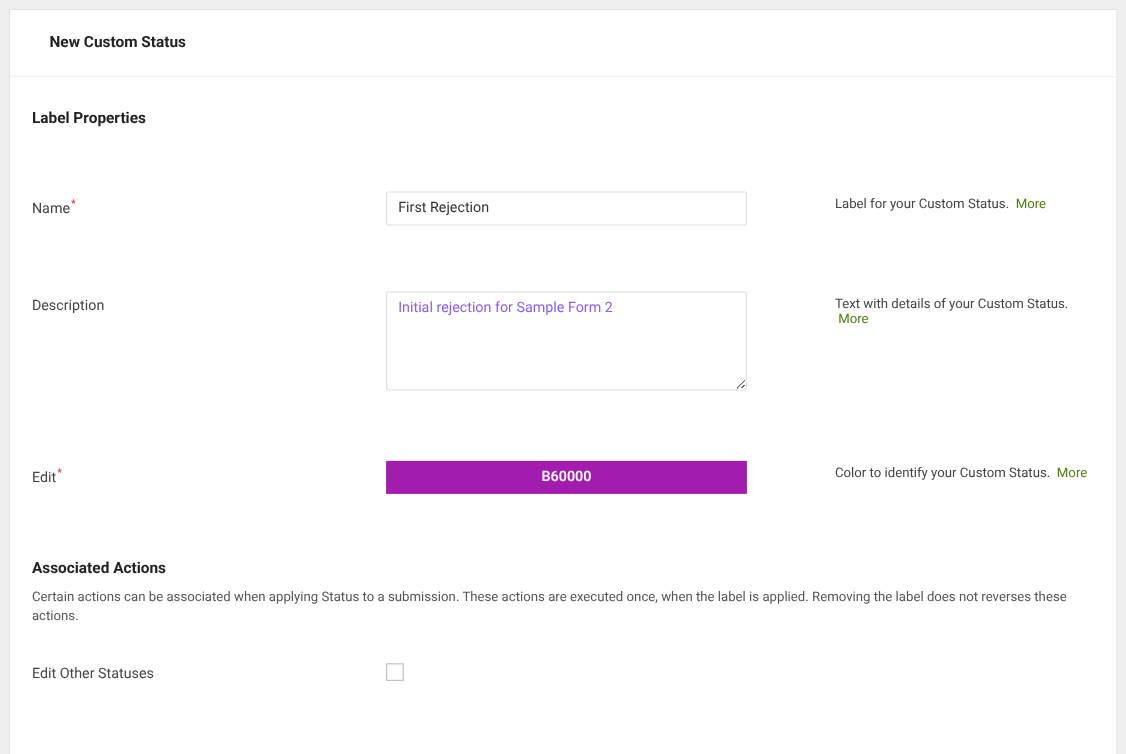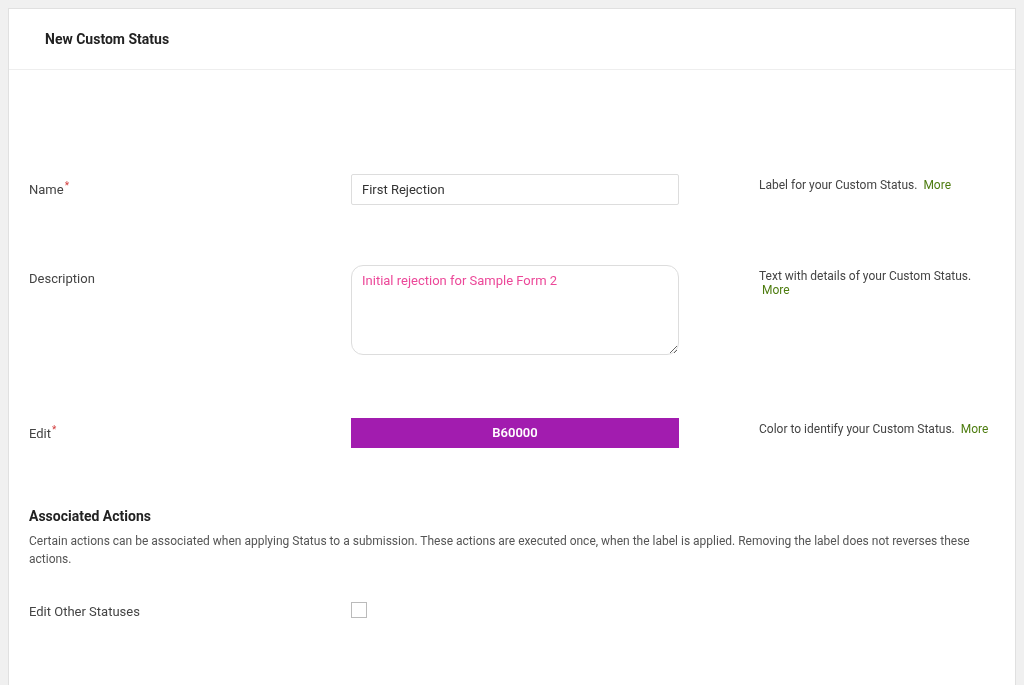--- a/index.html
+++ b/index.html
@@ -42,21 +42,20 @@
       line-height: 1.5;
       margin-bottom: 30px;
     }
     .section-spacer {
       height: 50px;
     }
     .form-row {
       display: flex;
       align-items: flex-start;
       margin-bottom: 60px;
-      margin-top: 24px;
     }
     .form-row.compact {
       margin-bottom: 30px;
     }
     .form-label-col {
       width: 310px;
       flex-shrink: 0;
       padding-top: 6px;
     }
     .form-label {
@@ -93,23 +92,23 @@
       border: 1px solid #ddd;
       border-radius: 2px;
       font-size: 13px;
       color: #333;
       font-family: inherit;
     }
     textarea {
       width: 100%;
       padding: 7px 10px;
       border: 1px solid #ddd;
-      border-radius: 12px;
+      border-radius: 2px;
       font-size: 13px;
-      color: #ec4899;
+      color: #8b5cf6;
       font-family: inherit;
       resize: both;
       height: 90px;
     }
     .color-input {
       width: 100%;
       padding: 7px 10px;
       border: none;
       background: #B60000;
       color: #fff;
@@ -132,20 +131,21 @@
 </head>
 <body>
 
 <div class="panel">
   <div class="panel-header">
     <h1>New Custom Status</h1>
   </div>
 
   <div class="panel-body">
 
+    <h2 class="section-title">Label Properties</h2>
     <div class="section-spacer"></div>
 
     <div class="form-row">
       <div class="form-label-col">
         <span class="form-label">Name</span><span class="required">*</span>
       </div>
       <div class="form-input-col">
         <input type="text" value="First Rejection" style="">
       </div>
       <div class="form-help-col">

